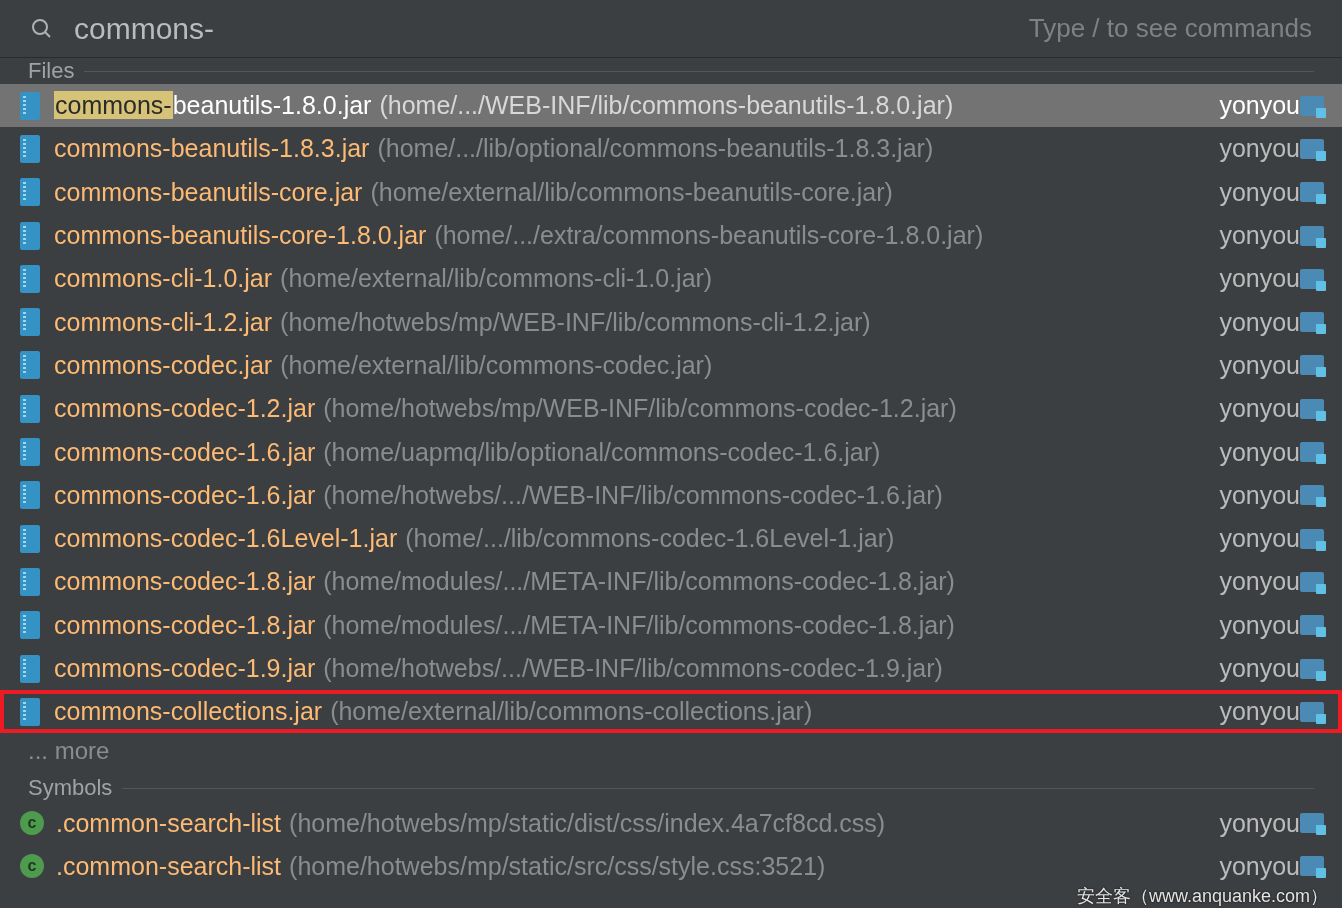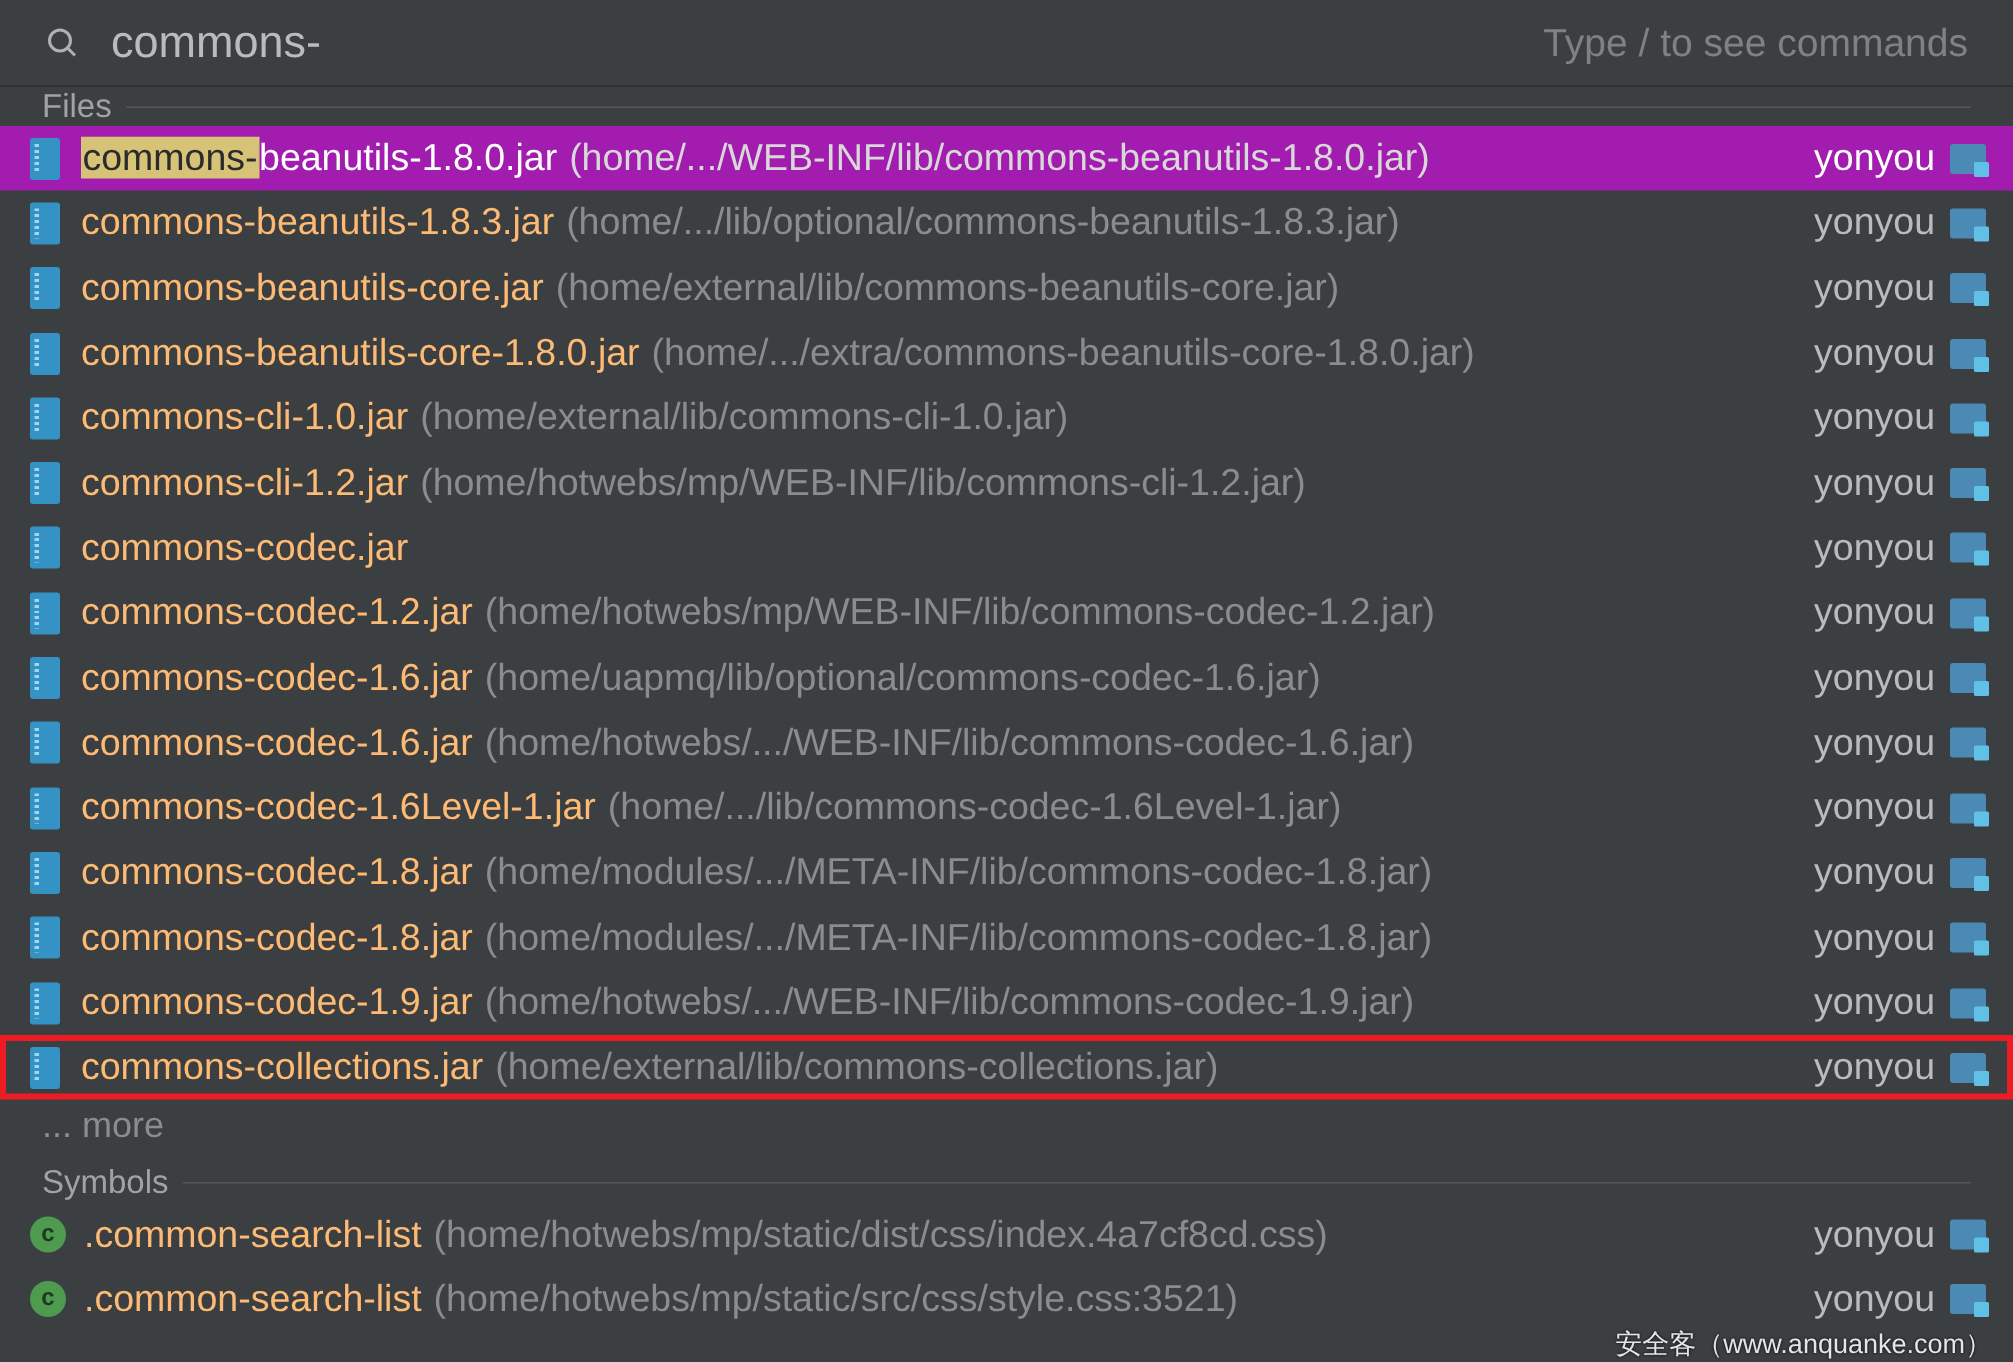--- a/index.html
+++ b/index.html
@@ -64,21 +64,21 @@
   .row {
     display: flex;
     align-items: center;
     height: 43.3px;
     padding: 0 18px 0 20px;
     font-size: 25px;
     white-space: nowrap;
     position: relative;
   }
   .row.selected {
-    background: #a21caf;
+    background: #737373;
   }
   .row.highlighted-box {
     box-shadow: inset 0 0 0 4px #ed1c24;
   }
 
   .file-icon {
     width: 20px;
     height: 28px;
     background: #3592c4;
     border-radius: 2px;
@@ -130,21 +130,20 @@
   .row.selected .fname { color: #ffffff; }
   .fpath {
     color: #8a8c8e;
     margin-left: 8px;
   }
   .row.selected .fpath { color: #d8d8d8; }
 
   .row-right {
     display: flex;
     align-items: center;
-    gap: 10px;
     margin-left: 16px;
     flex: 0 0 auto;
   }
   .module-name { color: #bbbbbb; font-size: 25px;}
   .row.selected .module-name { color: #ffffff; }
   .folder-icon {
     width: 24px; height: 20px;
     background: #4a8ab5;
     border-radius: 2px;
     position: relative;
@@ -255,20 +254,21 @@
       </span>
       <span class="row-right">
         <span class="module-name">yonyou</span>
         <span class="folder-icon"></span>
       </span>
     </div>
     <div class="row">
       <span class="file-icon"></span>
       <span class="row-main">
         <span class="fname">commons-codec.jar</span>
+        <span class="fpath">(home/external/lib/commons-codec.jar)</span>
       </span>
       <span class="row-right">
         <span class="module-name">yonyou</span>
         <span class="folder-icon"></span>
       </span>
     </div>
     <div class="row">
       <span class="file-icon"></span>
       <span class="row-main">
         <span class="fname">commons-codec-1.2.jar</span>

